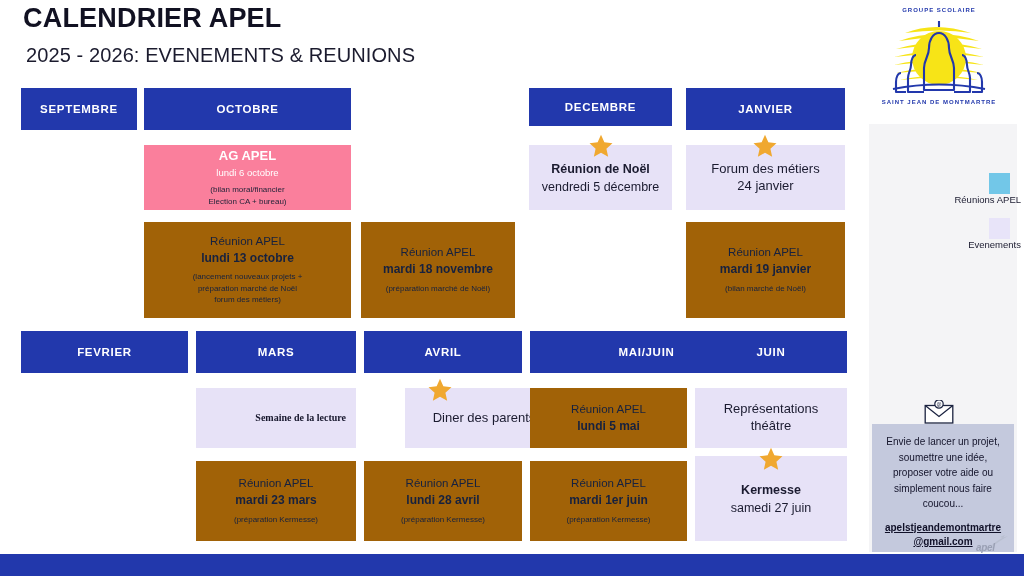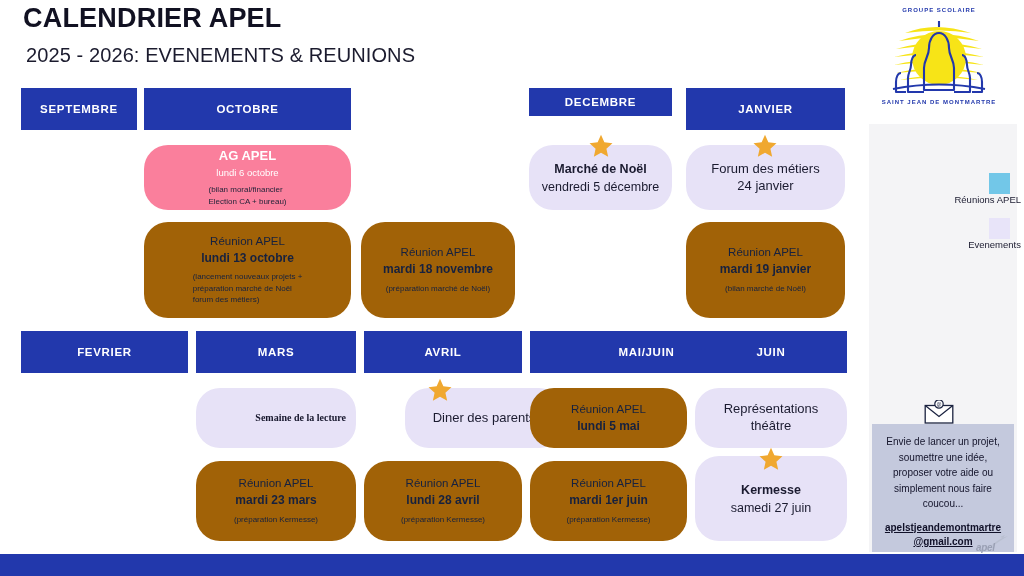--- a/index.html
+++ b/index.html
@@ -32,24 +32,24 @@
     font-size:11.5px;font-weight:bold;letter-spacing:.7px;
     display:flex;align-items:center;justify-content:center;
     text-align:center;
   }
 
   
   .card{
     position:absolute;
     display:flex;flex-direction:column;
     align-items:center;justify-content:center;
+    text-align:center;
     line-height:1.28;
     box-sizing:border-box;
     padding:4px 6px;
-    border-radius:24px;
   }
   .card .l1{font-size:11.5px;font-weight:normal;}
   .card .l2{font-size:12px;font-weight:bold;margin-top:2px;}
   .card .note{font-size:8px;font-weight:normal;margin-top:6px;line-height:1.45;}
   .card .note.tight{margin-top:5px;}
 
   .reunion{background:#a16207;color:#16213f;}
   .evenement{background:#e7e2f7;color:#1b1b30;}
   .agapel{background:#fa7f9c;color:#ffffff;}
   .agapel .l1{font-size:13px;font-weight:bold;color:#ffffff;}
@@ -158,21 +158,21 @@
         <path d="M98 70 c3 0 5 4 5 9 l0 10 l-10 0"></path>
         <path d="M14 86 q46 -9 92 0"></path>
       </g>
     </svg>
     <div class="logo-arc-top" style="top:4px">GROUPE SCOLAIRE</div>
     <div class="logo-arc-bottom">SAINT JEAN DE MONTMARTRE</div>
   </div>
 
   <div class="mhead" style="left:21px;top:88px;width:116px;height:42px;">SEPTEMBRE</div>
   <div class="mhead" style="left:144px;top:88px;width:207px;height:42px;">OCTOBRE</div>
-  <div class="mhead" style="left:529px;top:88px;width:143px;height:28px;">DECEMBRE</div>
+  <div class="mhead" style="left:529px;top:88px;width:143px;height:38px;">DECEMBRE</div>
   <div class="mhead" style="left:686px;top:88px;width:159px;height:42px;">JANVIER</div>
 
   <div class="card agapel" style="left:144px;top:145px;width:207px;height:65px;">
     <div class="l1">AG APEL</div>
     <div class="l2">lundi 6 octobre</div>
     <div class="note">
       <div>(bilan moral/financier</div>
       <div>Election CA + bureau)</div>
     </div>
   </div>
@@ -189,21 +189,21 @@
 
   <div class="card reunion" style="left:361px;top:222px;width:154px;height:96px;">
     <div class="l1">Réunion APEL</div>
     <div class="l2">mardi 18 novembre</div>
     <div class="note">
       <div>(préparation marché de Noël)</div>
     </div>
   </div>
 
   <div class="card evenement big-ev" style="left:529px;top:145px;width:143px;height:65px;">
-    <div class="l1">Marché de Noël</div>
+    <div class="l1">Réunion de Noël</div>
     <div class="l2">vendredi 5 décembre</div>
   </div>
   <div class="star" style="left:588px;top:133px;">
     <svg viewBox="0 0 24 24" width="26" height="26">
         <polygon points="12,1.6 15.1,8.6 22.6,9.4 17,14.5 18.6,22 12,18.2 5.4,22 7,14.5 1.4,9.4 8.9,8.6" fill="#f0a830"></polygon>
       </svg>
   </div>
 
   <div class="card evenement plain" style="left:686px;top:145px;width:159px;height:65px;">
     <div class="l1">Forum des métiers</div>

